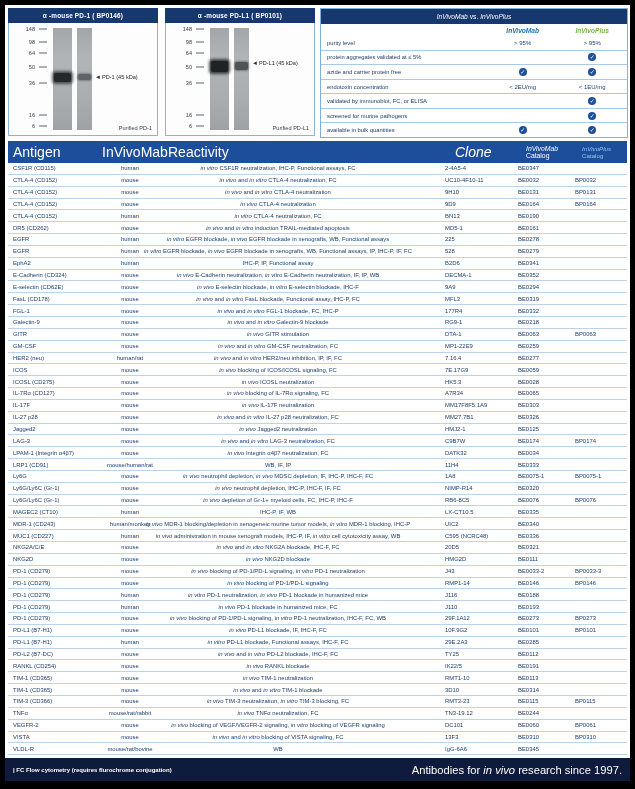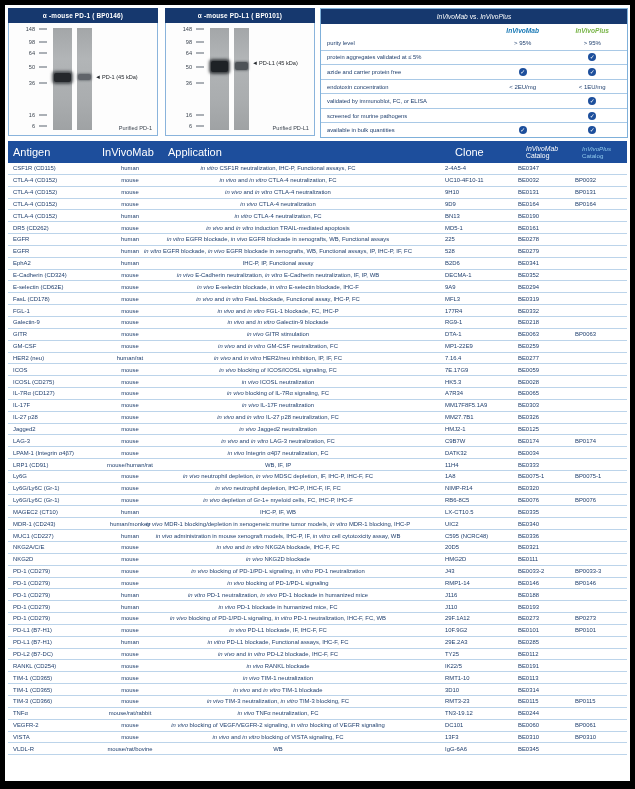--- a/index.html
+++ b/index.html
@@ -37,25 +37,25 @@
   .cmp-row.first{border-top:none;}
   .cmp-label{width:168px;padding-left:6px;font-size:5.8px;color:#1e3e6d;box-sizing:border-box;}
   .cmp-cell{width:70px;text-align:center;font-size:6px;color:#1e3e6d;}
   .cmp-h{font-style:italic;font-weight:bold;font-size:6.6px;}
   .cmp-h.mab{color:#1778b5;}
   .cmp-h.plus{color:#7ab54a;}
   .chk{display:inline-block;width:8px;height:8px;border-radius:50%;background:#1d4f9c;color:#fff;font-size:6px;line-height:8.5px;text-align:center;}
 
   
   .thead{position:absolute;left:3px;top:136px;width:619px;height:22px;background:#1d4e9c;color:#fff;display:flex;align-items:center;}
-  .th{font-size:11px;box-sizing:border-box;}
+  .th{font-size:14px;box-sizing:border-box;}
   .th-antigen{width:84px;padding-left:5px;}
   .th-react{width:76px;padding-left:10px;}
   .th-app{width:220px;}
-  .th-clone{width:76px;margin-left:52px;padding-left:15px;}
+  .th-clone{width:76px;margin-left:52px;padding-left:15px;font-style:italic;}
   .th-be{width:54px;padding-left:10px;font-size:6.8px;line-height:1.1;}
   .th-bp{flex:1;padding-left:12px;font-size:6.2px;line-height:1.15;color:#8fc8ec;}
   .th-be i,.th-bp i{font-style:italic;}
 
   .tbody{position:absolute;left:3px;top:158px;width:619px;height:592px;display:flex;flex-direction:column;}
   .trow{flex:1;display:flex;align-items:center;border-bottom:0.8px solid #bcd4ea;box-sizing:border-box;}
   .td{font-size:5.9px;color:#1e3e6d;white-space:nowrap;box-sizing:border-box;}
   .c-antigen{width:84px;padding-left:5px;overflow:visible;}
   .c-react{width:76px;text-align:center;}
   .c-app{width:220px;display:flex;justify-content:center;overflow:visible;}
@@ -191,21 +191,21 @@
               <div class="cmp-cell"><span class="chk">✓</span></div>
               <div class="cmp-cell"><span class="chk">✓</span></div>
             </div>
           </div>
       </section>
     </div>
 
     <div class="thead">
       <div class="th th-antigen">Antigen</div>
       <div class="th th-react">InVivoMab</div>
-      <div class="th th-app">Application</div>
+      <div class="th th-app">Reactivity</div>
       <div class="th th-clone">Clone</div>
       <div class="th th-be">
         <i>InVivoMab</i><br>
         <span>Catalog</span>
       </div>
       <div class="th th-bp">
         <i>InVivoPlus</i><br>
         <span>Catalog</span>
       </div>
     </div>
@@ -706,15 +706,21 @@
           <div class="td c-react">mouse/rat/bovine</div>
           <div class="td c-app">
             <span>WB</span>
           </div>
           <div class="td c-clone">IgG-6A6</div>
           <div class="td c-be">BE0345</div>
           <div class="td c-bp"></div>
         </div>
       </div>
 
+    <div class="footer">
+      <div class="f-left">| FC Flow cytometry (requires flurochrome conjugation)</div>
+      <div class="f-right">
+        <span>Antibodies for </span><i>in vivo</i><span> research since 1997.</span>
+      </div>
+    </div>
 
   </div>
 </div>
 
 </body></html>

